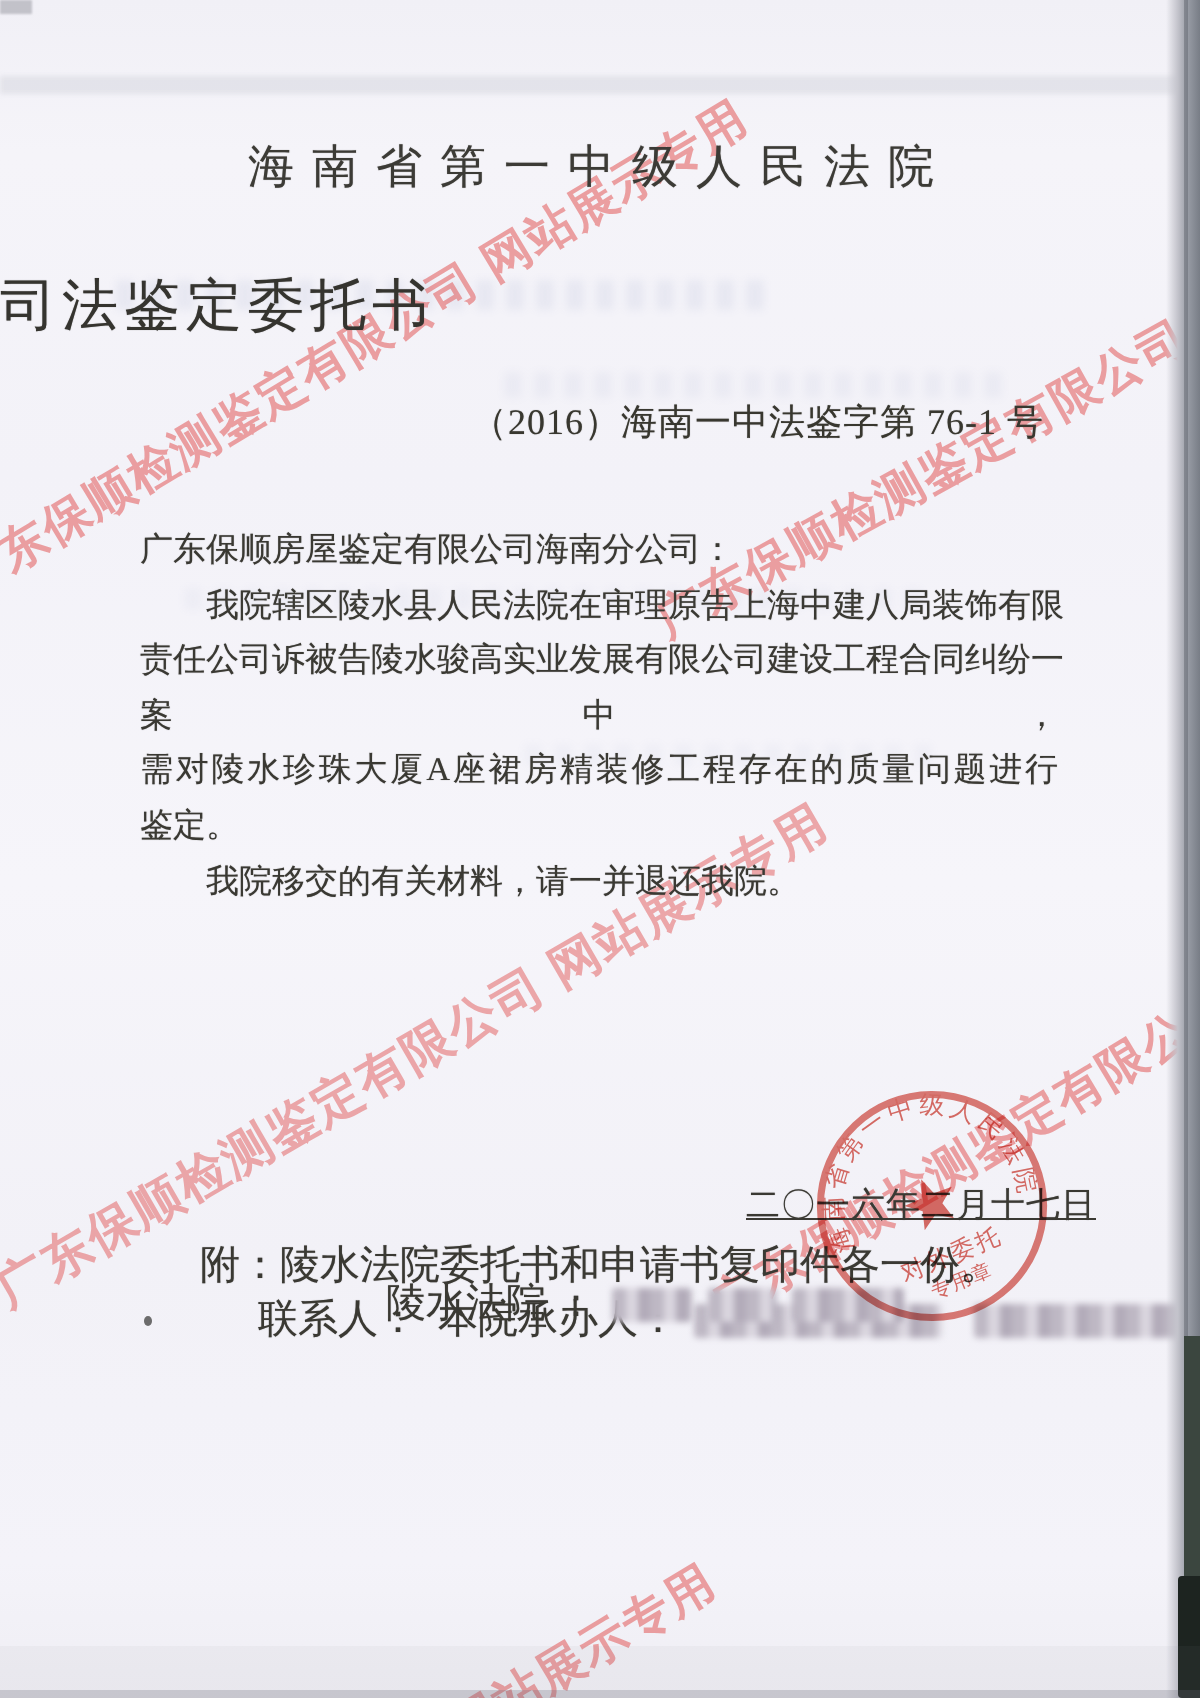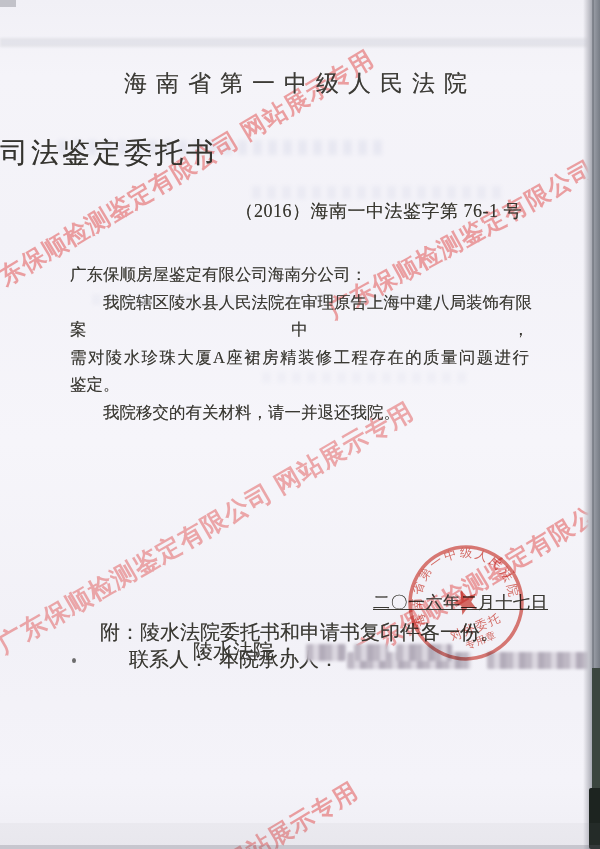--- a/index.html
+++ b/index.html
@@ -86,20 +86,21 @@
   <div class="wm wm5">广东保顺检测鉴定有限公司 网站展示专用</div>
 
   <div class="court-title doc-text">海南省第一中级人民法院</div>
   <div class="doc-title doc-text">司法鉴定委托书</div>
   <div class="case-no doc-text">（2016）海南一中法鉴字第 76-1 号</div>
 
   <div class="body-block doc-text">
     <div>广东保顺房屋鉴定有限公司海南分公司：</div>
     <div>
       <div class="jline indent">我院辖区陵水县人民法院在审理原告上海中建八局装饰有限</div>
+      <div class="jline">责任公司诉被告陵水骏高实业发展有限公司建设工程合同纠纷一</div>
       <div class="jline">案中，需对陵水珍珠大厦A座裙房精装修工程存在的质量问题进行</div>
       <div class="jline short">鉴定。</div>
     </div>
     <div class="indent">我院移交的有关材料，请一并退还我院。</div>
   </div>
 
   <div class="date-line doc-text">二〇一六年二月十七日</div>
   <div class="attach-line doc-text">附：陵水法院委托书和申请书复印件各一份。</div>
 
   <div class="contact-row doc-text">

